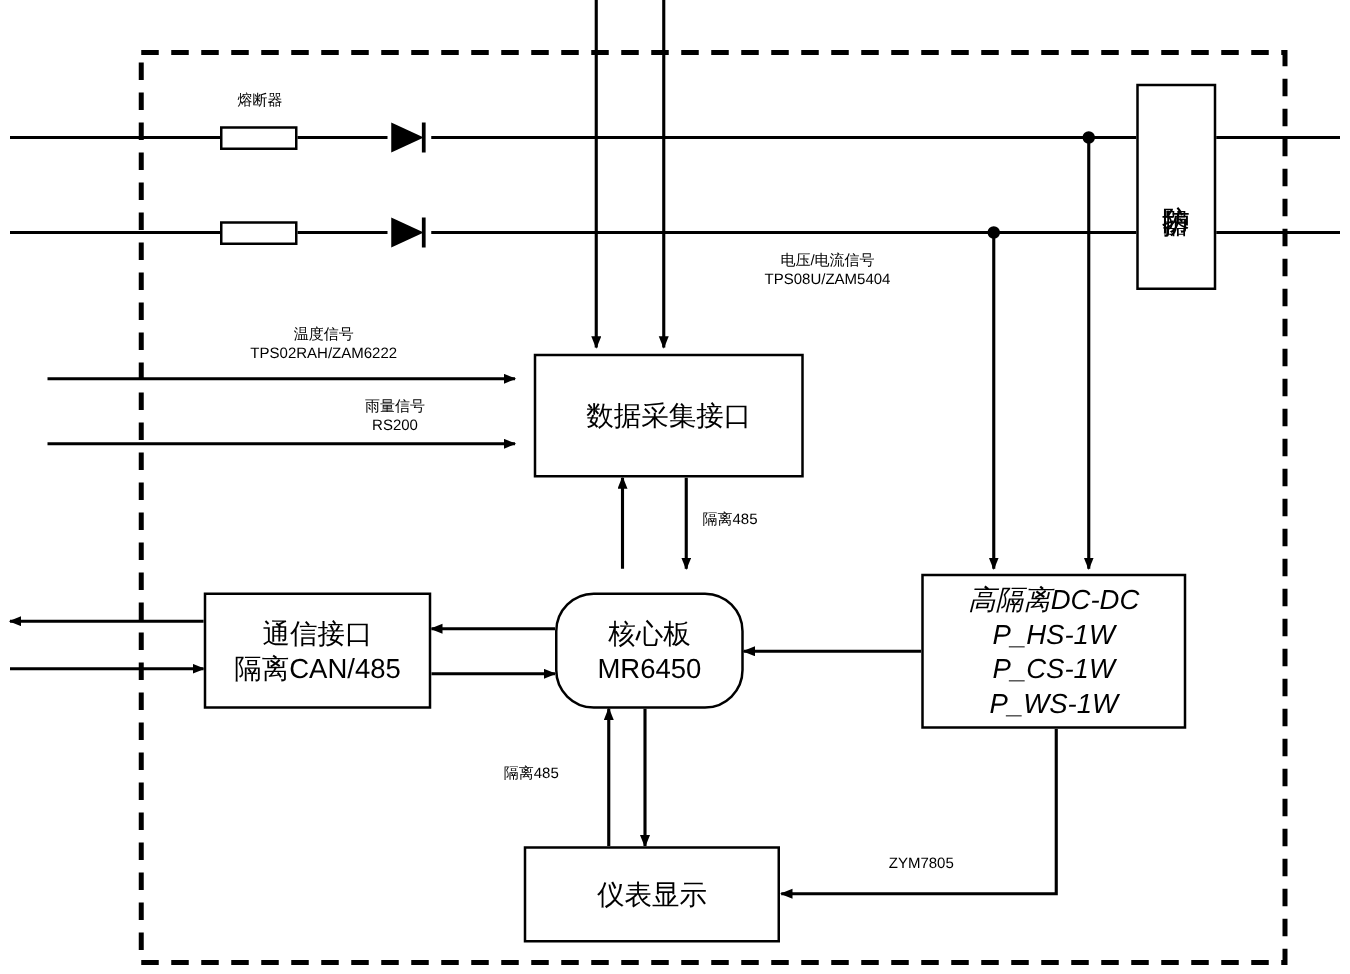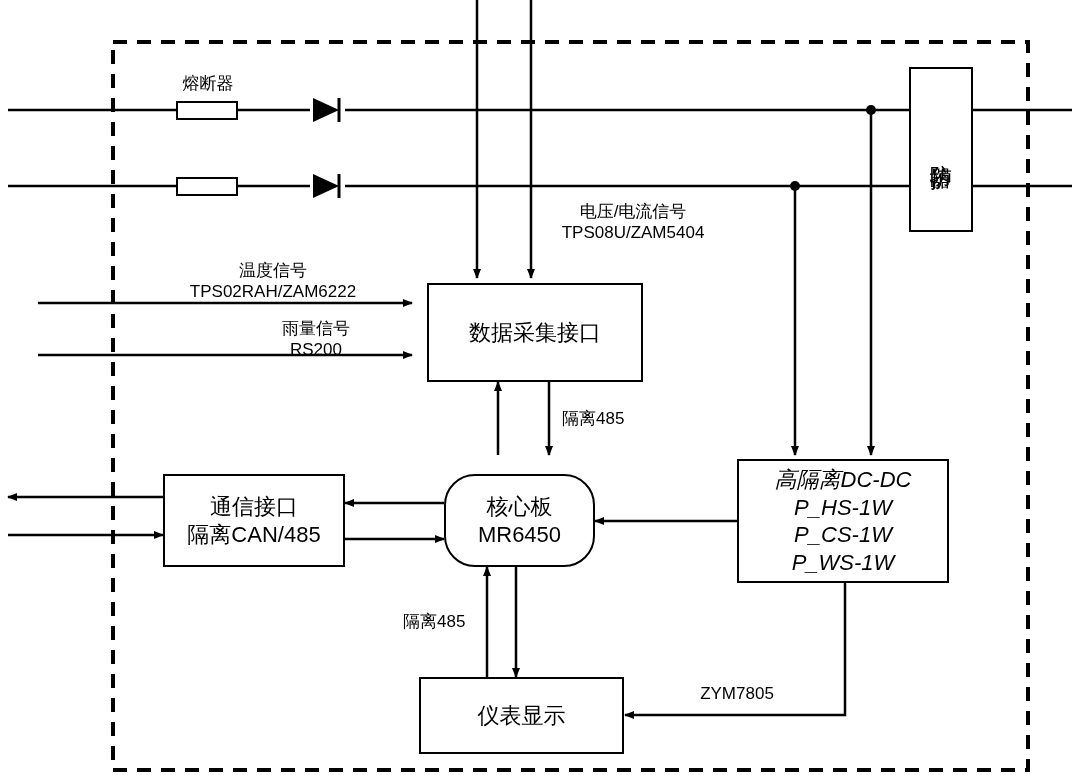--- a/index.html
+++ b/index.html
@@ -38,21 +38,21 @@
     color: #000000;
     line-height: 1.25;
     z-index: 5;
   }
   .box .line {
     display: block;
     white-space: nowrap;
   }
   .label {
     position: absolute;
-    font-size: 17px;
+    font-size: 12px;
     color: #000000;
     text-align: center;
     line-height: 1.25;
     white-space: nowrap;
     z-index: 6;
   }
   .label .line {
     display: block;
   }
   .vert-box {
@@ -130,26 +130,26 @@
   <div class="fuse" style="left:176px; top:177px; width:62px; height:19px;"></div>
 
   <div class="label" style="left:168px; top:73px; width:80px;">
     <span class="line">熔断器</span>
   </div>
 
   <div class="box" style="left:909px; top:67px; width:64px; height:165px;">
     <span class="vert-box">防护器</span>
   </div>
 
-  <div class="label" style="left:533px; top:201px; width:200px;">
+  <div class="label" style="left:533px; top:201px; width:200px;padding-left:29px;">
     <span class="line">电压/电流信号</span>
     <span class="line">TPS08U/ZAM5404</span>
   </div>
 
-  <div class="label" style="left:128px; top:260px; width:290px;">
+  <div class="label" style="left:114px; top:260px; width:290px;">
     <span class="line">温度信号</span>
     <span class="line">TPS02RAH/ZAM6222</span>
   </div>
 
   <div class="label" style="left:236px; top:318px; width:160px;">
     <span class="line">雨量信号</span>
     <span class="line">RS200</span>
   </div>
 
   <div class="box" style="left:427px; top:283px; width:216px; height:99px;">

